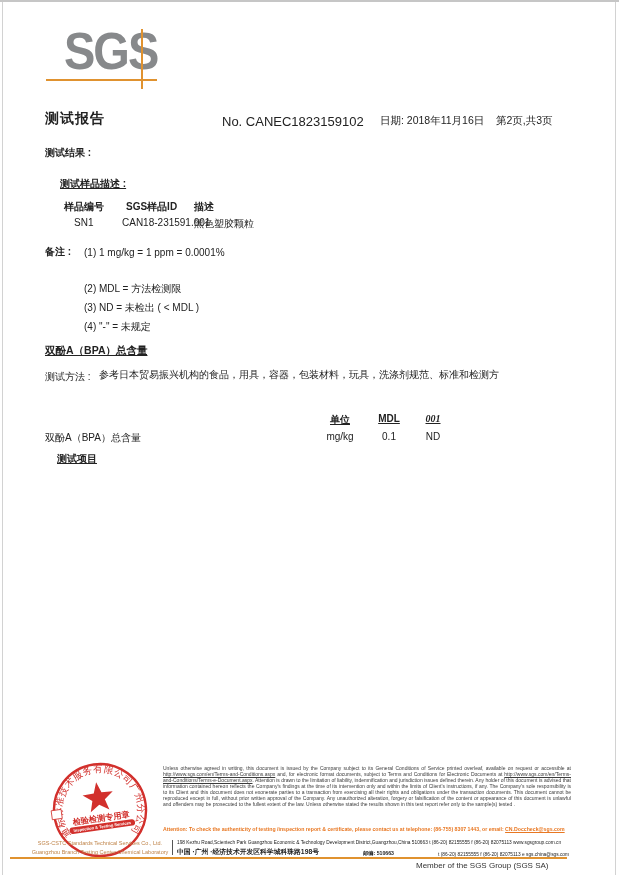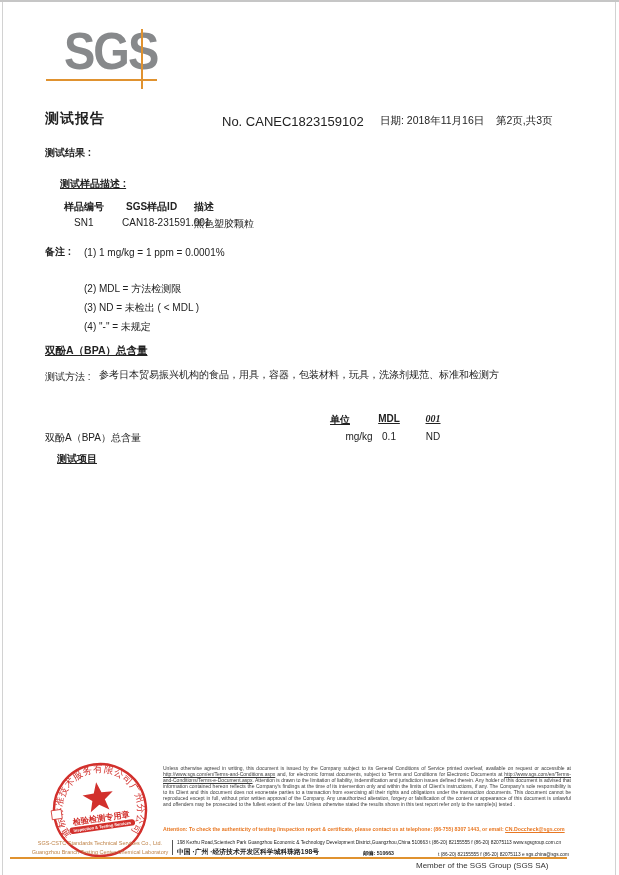--- a/index.html
+++ b/index.html
@@ -37,21 +37,21 @@
   .note2{left:84px;top:301px;} .note3{left:84px;top:320px;}
   
   .bpa-heading{left:45px;top:344px;font-size:10.5px;font-weight:bold;text-decoration:underline;}
   .method-label{left:45px;top:370px;}
   .method-l1{left:99px;top:368px;width:480px;}
   .method-l2{left:99px;top:388px;width:480px;}
   
   .th-item{left:57px;top:413px;margin-top:39px;}
   .th-unit{left:340px;top:413px;} .th-mdl{left:389px;top:413px;} .th-001{left:433px;top:413px;font-family:"Liberation Serif","DejaVu Serif",serif;}
   .td-item{left:45px;top:431px;}
-  .td-unit{left:340px;top:431px;margin-left:19px;} .td-mdl{left:389px;top:431px;} .td-001{left:433px;top:431px;}
+  .td-unit{left:340px;top:431px;} .td-mdl{left:389px;top:431px;} .td-001{left:433px;top:431px;}
   
   .legal{left:163px;top:765px;width:408px;font-size:5px;line-height:6px;text-align:justify;color:#3c3c3c;}
   .attention{left:163px;top:826px;width:408px;font-size:5.2px;line-height:6px;font-weight:bold;color:#e87722;}
   .company{left:30px;top:839px;width:140px;text-align:center;font-size:5.5px;line-height:8.5px;color:#bf8348;}
   .footer-divider{left:172px;top:840px;width:1px;height:15px;background:#555;}
   .addr1{left:177px;top:840px;width:394px;font-size:4.8px;white-space:nowrap;color:#1c1c1c;}
   .addr2{left:177px;top:847px;width:392px;display:flex;justify-content:space-between;align-items:flex-end;color:#1c1c1c;}
   .addr2-cn{font-size:6.8px;font-weight:bold;}
   .addr2-post{font-size:5.2px;font-weight:bold;}
   .addr2-contact{font-size:4.8px;}

